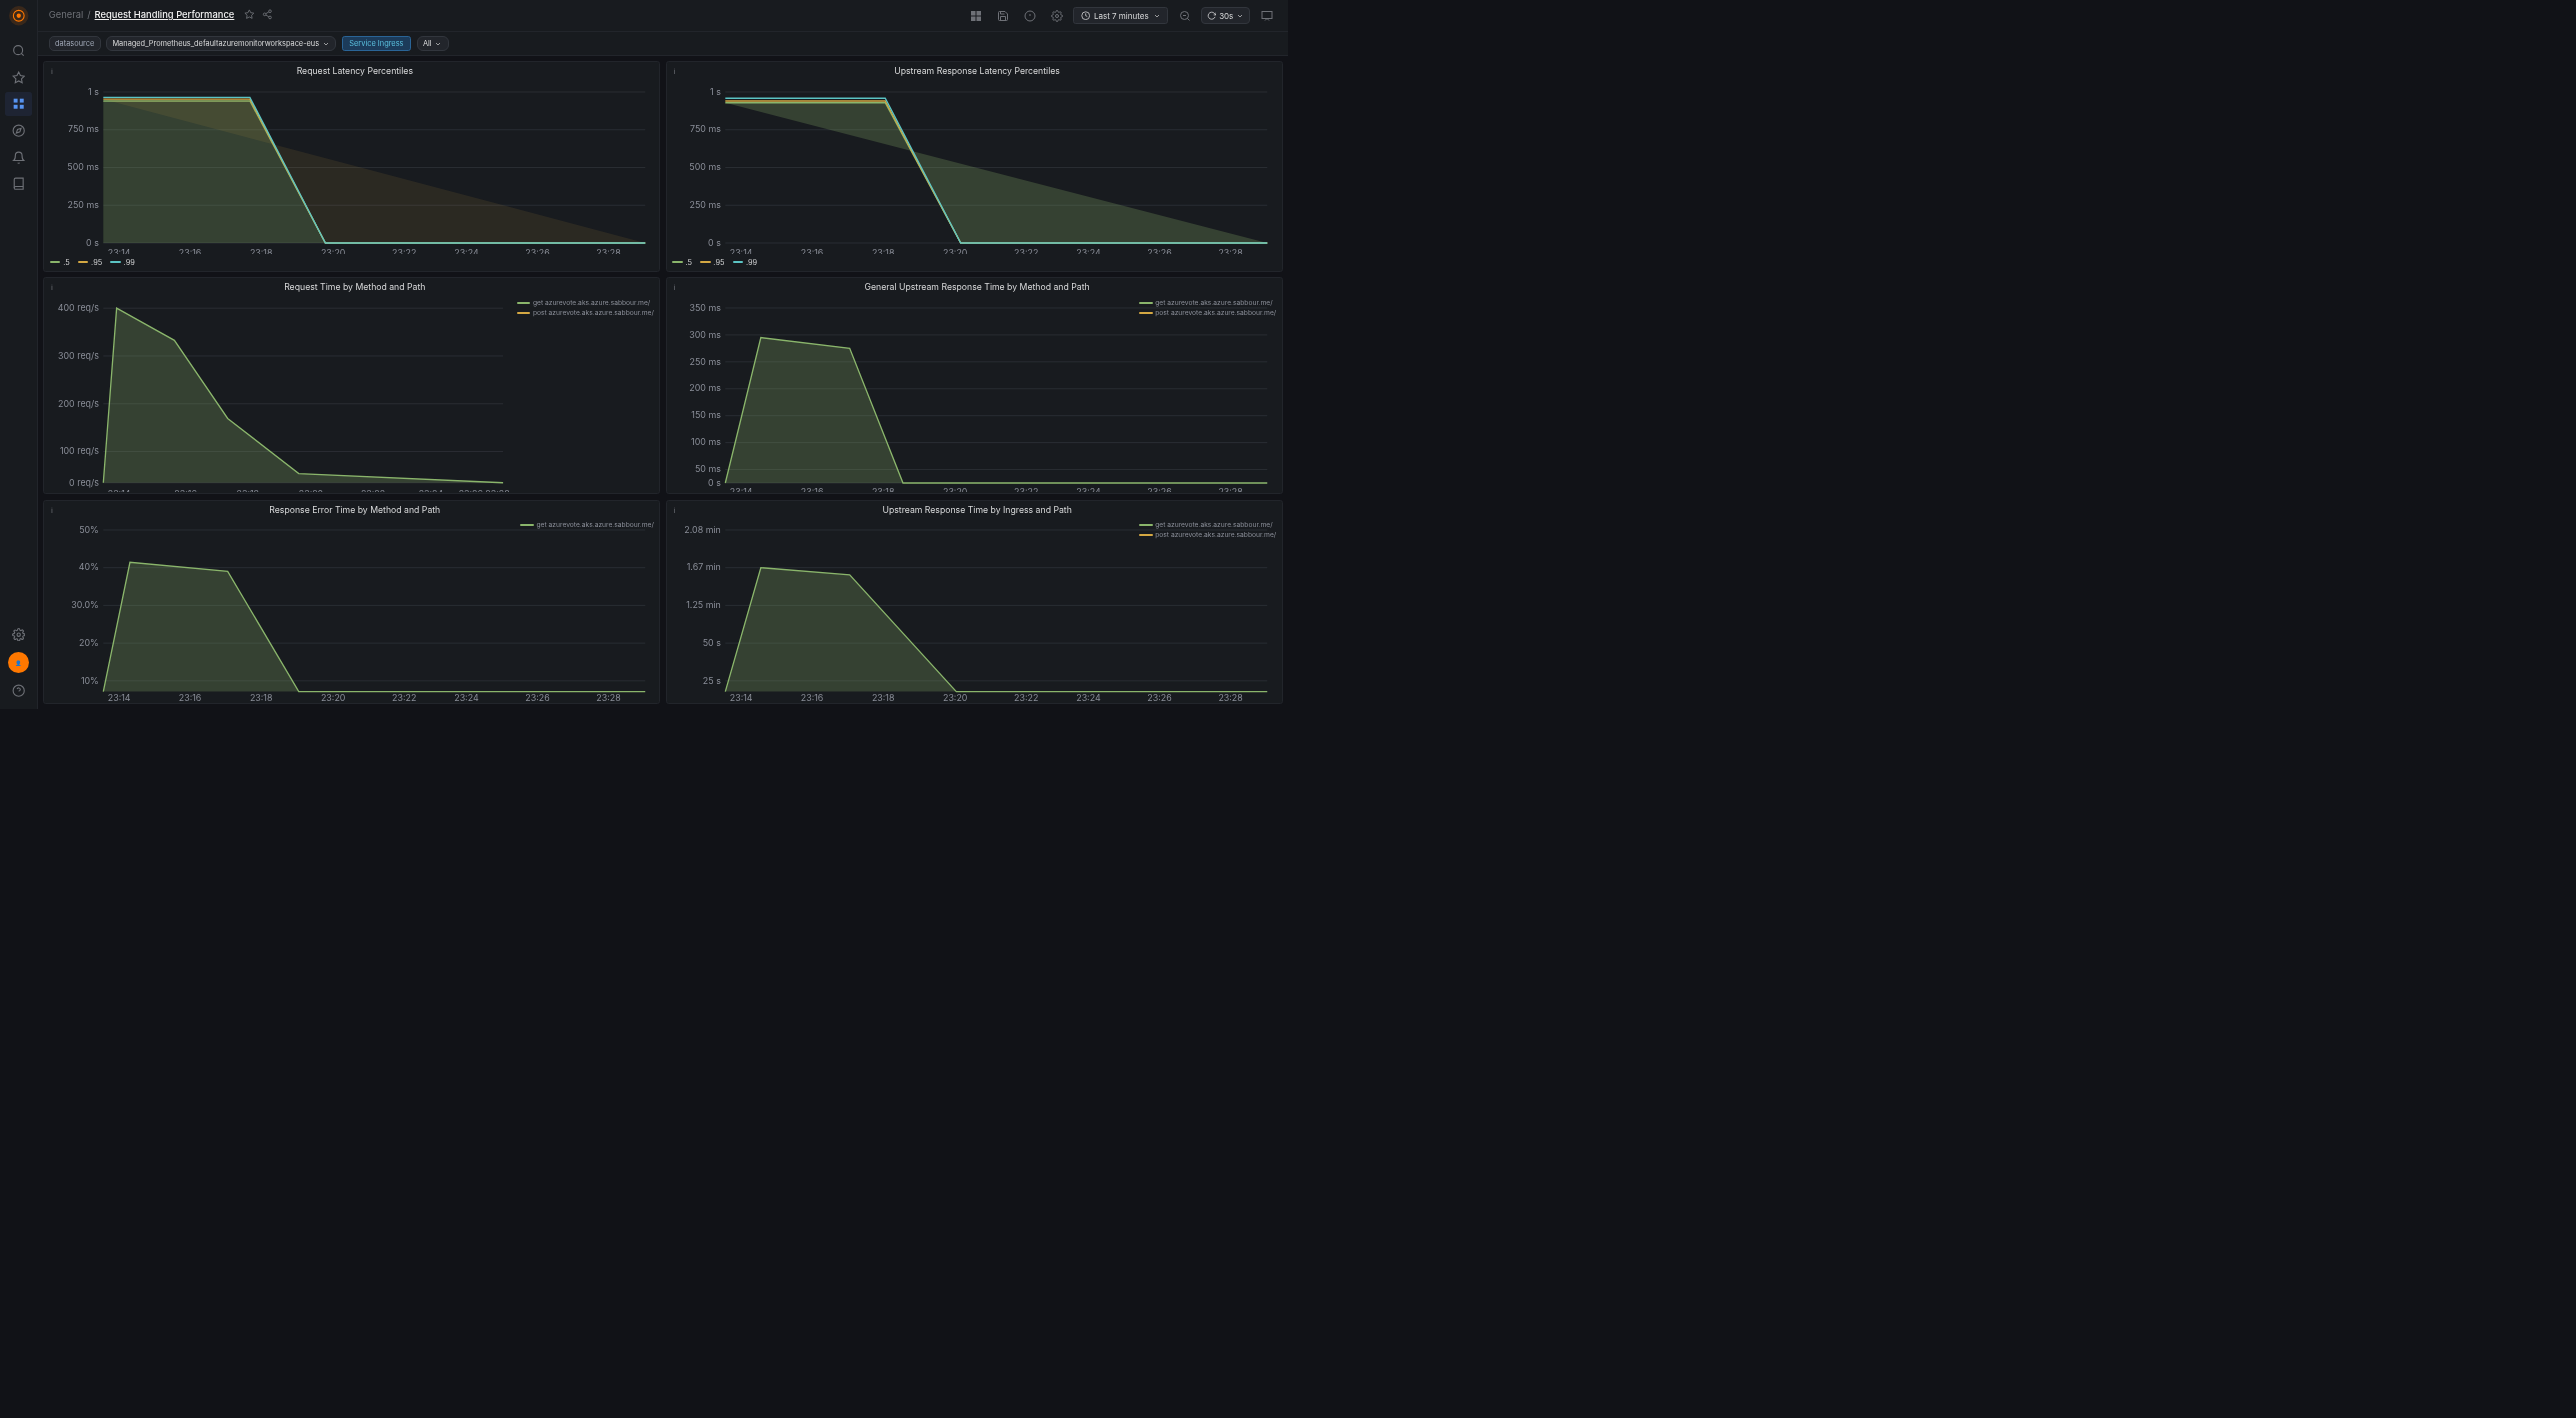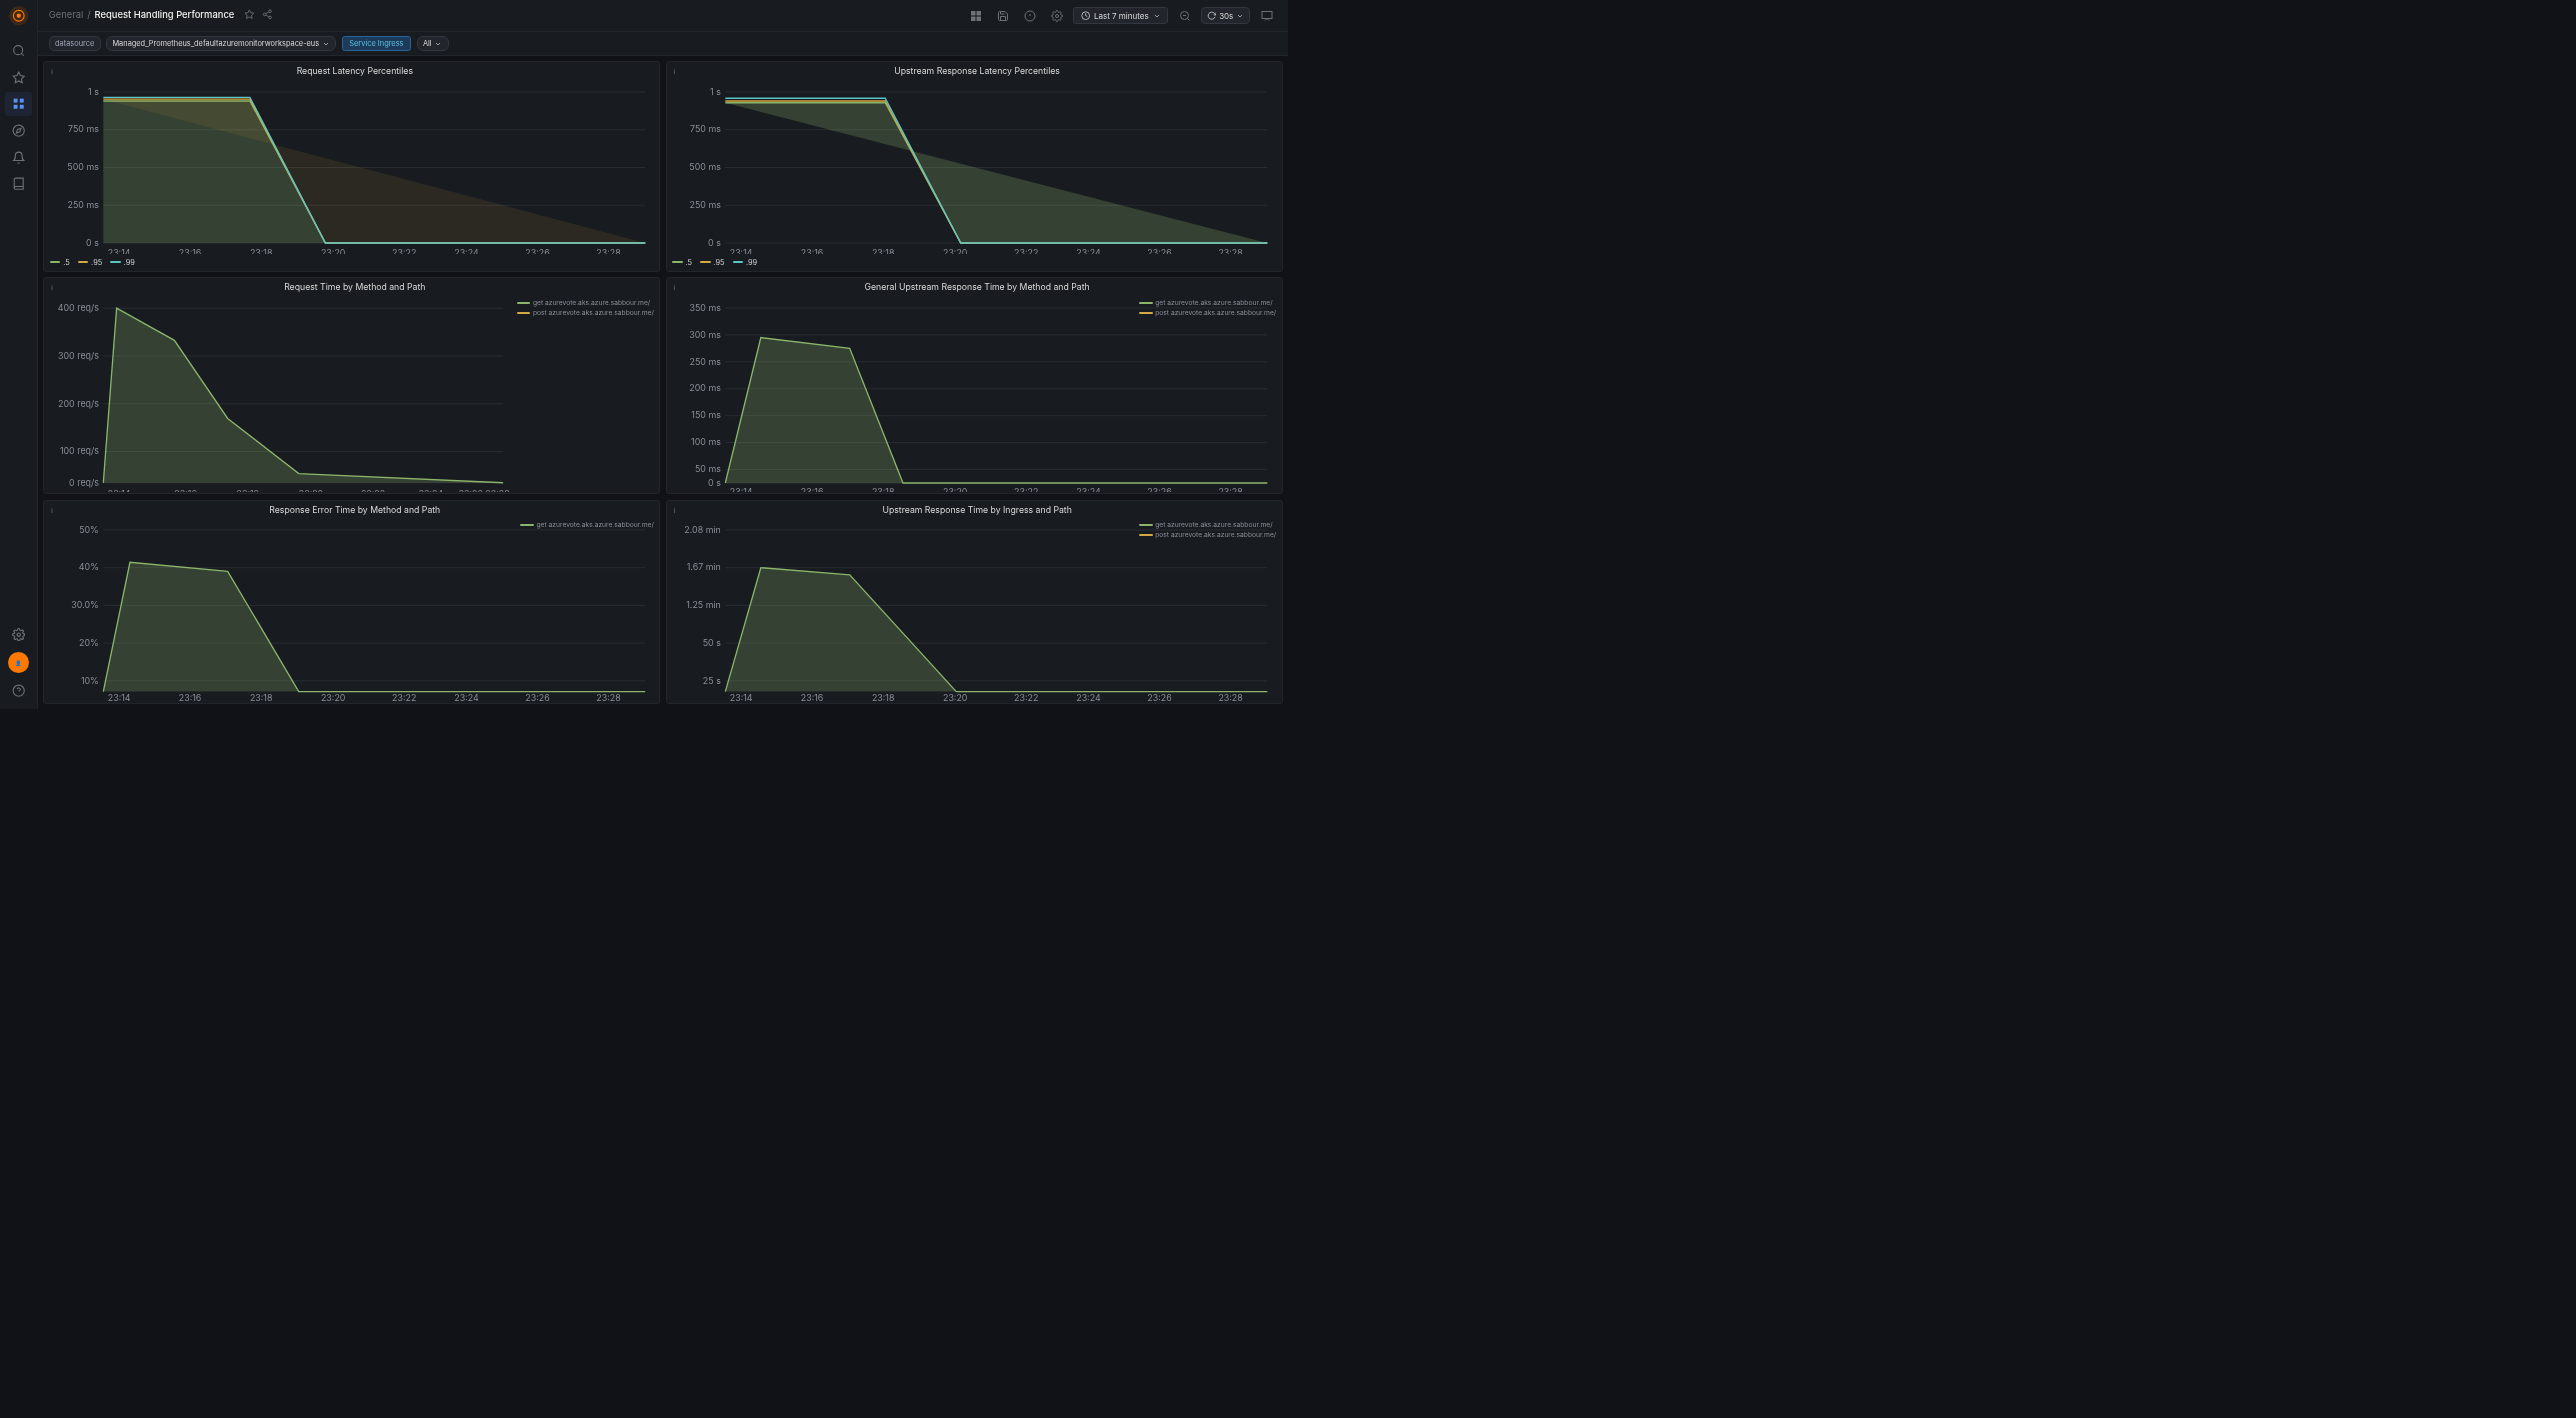--- a/index.html
+++ b/index.html
@@ -75,21 +75,21 @@
       gap: 5.4px;
       flex: 1;
     }
     .breadcrumb {
       display: flex;
       align-items: center;
       gap: 4px;
       font-size: 9.4px;
       color: #d8d9da;
     }
-    .breadcrumb-current { font-weight: 500; color: #f0f0f0; }
+    .breadcrumb-current { font-weight: 500; color: #f0f0f0; text-decoration: underline; }
     .topnav-icons {
       display: flex;
       align-items: center;
       gap: 5.4px;
     }
     .topnav-icon-btn {
       width: 21.5px;
       height: 21.5px;
       display: flex;
       align-items: center;

